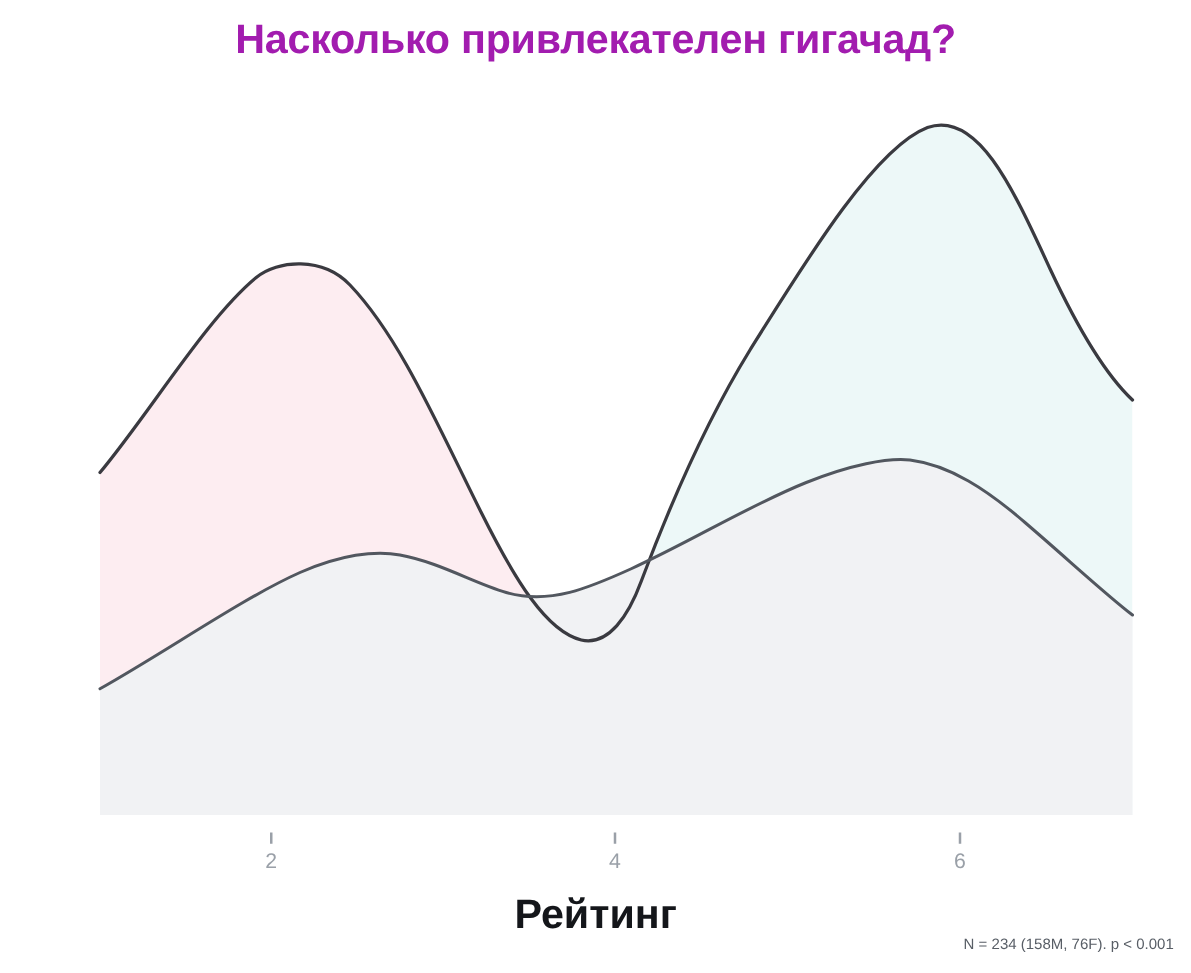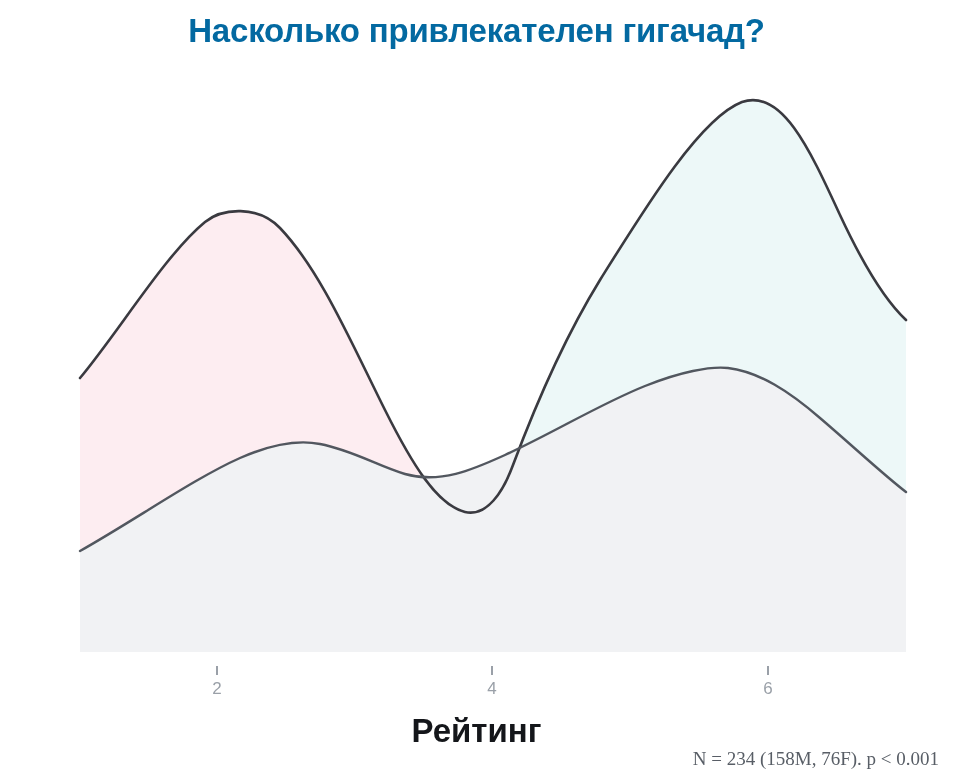--- a/index.html
+++ b/index.html
@@ -20,21 +20,21 @@
     overflow: hidden;
   }
   #chart-title {
     position: absolute;
     left: 0;
     top: 12px;
     width: 953px;
     text-align: center;
     font-size: 33px;
     font-weight: bold;
-    color: #0369a1;
+    color: #a21caf;
     letter-spacing: -0.2px;
     white-space: nowrap;
   }
   #plot-svg {
     position: absolute;
     left: 0;
     top: 0;
     width: 953px;
     height: 778px;
   }
@@ -45,24 +45,23 @@
     width: 953px;
     text-align: center;
     font-size: 33px;
     font-weight: bold;
     color: #14161a;
   }
   #footnote {
     position: absolute;
     right: 14px;
     top: 748px;
-    font-size: 19px;
+    font-size: 12px;
     color: #585e66;
     white-space: nowrap;
-    font-family: Liberation Serif, serif;
   }
   .tick-label {
     position: absolute;
     font-size: 17px;
     color: #9aa0a8;
     text-align: center;
     width: 40px;
     top: 679px;
   }
   .tick-mark {

